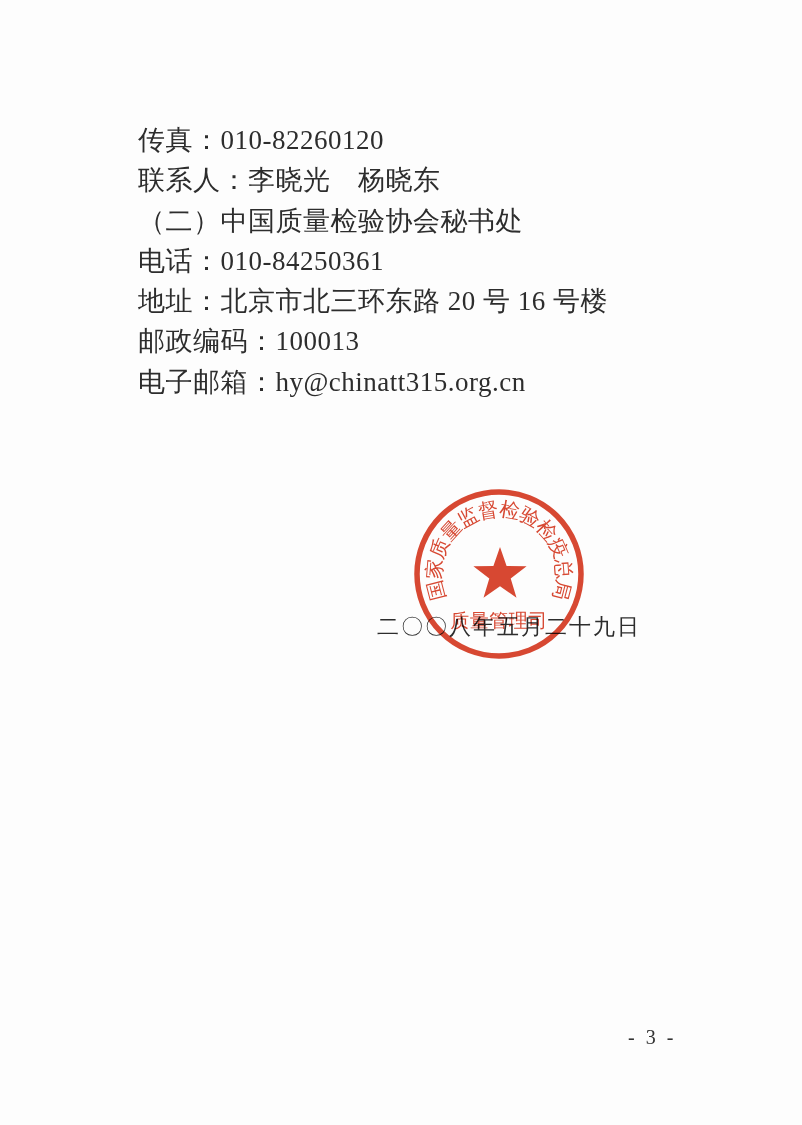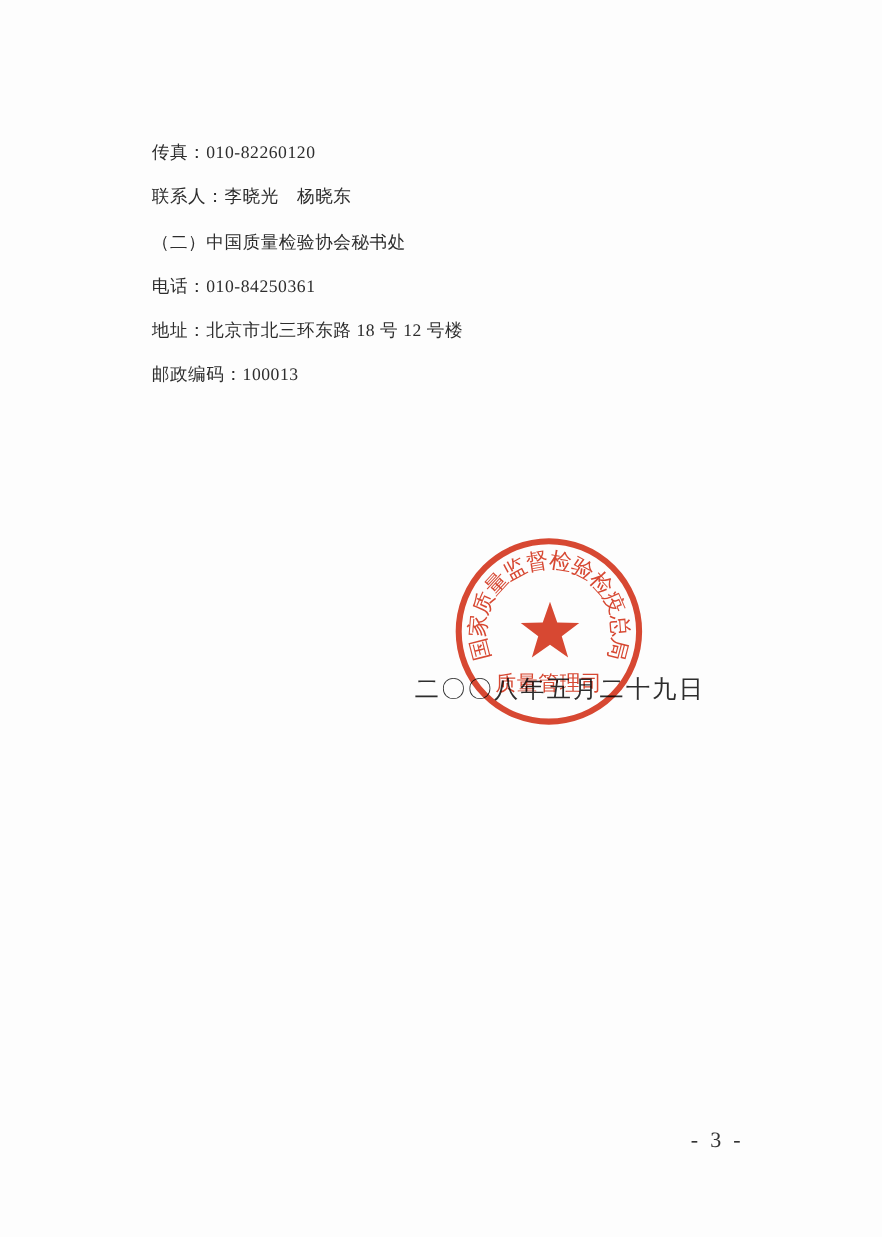--- a/index.html
+++ b/index.html
@@ -15,21 +15,21 @@
     overflow: hidden;
     font-family: "Liberation Serif", "DejaVu Serif", serif;
     color: #2d2d2d;
   }
   .content-block {
     position: absolute;
     left: 138px;
     top: 120px;
   }
   .doc-line {
-    font-size: 16px;
+    font-size: 27px;
     line-height: 40.3px;
     white-space: pre;
     letter-spacing: 0.5px;
   }
   .date-line {
     position: absolute;
     left: 377px;
     top: 612px;
     font-size: 22px;
     letter-spacing: 2px;
@@ -67,22 +67,23 @@
 </head>
 <body>
 
 <div class="page">
 
   <div class="content-block">
     <div class="doc-line">传真：010-82260120</div>
     <div class="doc-line">联系人：李晓光　杨晓东</div>
     <div class="doc-line">（二）中国质量检验协会秘书处</div>
     <div class="doc-line">电话：010-84250361</div>
-    <div class="doc-line">地址：北京市北三环东路 18 号 12 号楼</div>
+    <div class="doc-line">地址：北京市北三环东路 20 号 16 号楼</div>
     <div class="doc-line">邮政编码：100013</div>
+    <div class="doc-line">电子邮箱：hy@chinatt315.org.cn</div>
   </div>
 
   <div class="date-line">二〇〇八年五月二十九日</div>
 
   <svg class="seal" width="210" height="210" viewBox="0 0 210 210">
     <circle cx="105" cy="105" r="82" fill="none" stroke-width="5.5" stroke="#d63a22"></circle>
     <polygon transform="translate(106,106)" points="0,-28 6.6,-9.1 26.6,-8.7 10.7,3.5 16.5,22.7 0,11.2 -16.5,22.7 -10.7,3.5 -26.6,-8.7 -6.6,-9.1" fill="#d63a22"></polygon>
 
     <text class="arc-ch" x="105" y="47" text-anchor="middle" transform="rotate(-104.5 105 105)" fill="#d63a22">国</text>
     <text class="arc-ch" x="105" y="47" text-anchor="middle" transform="rotate(-85.5 105 105)" fill="#d63a22">家</text>

